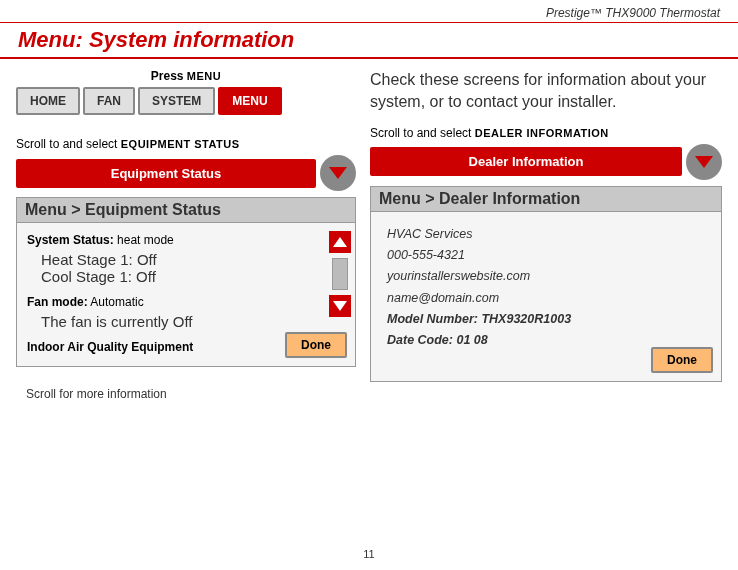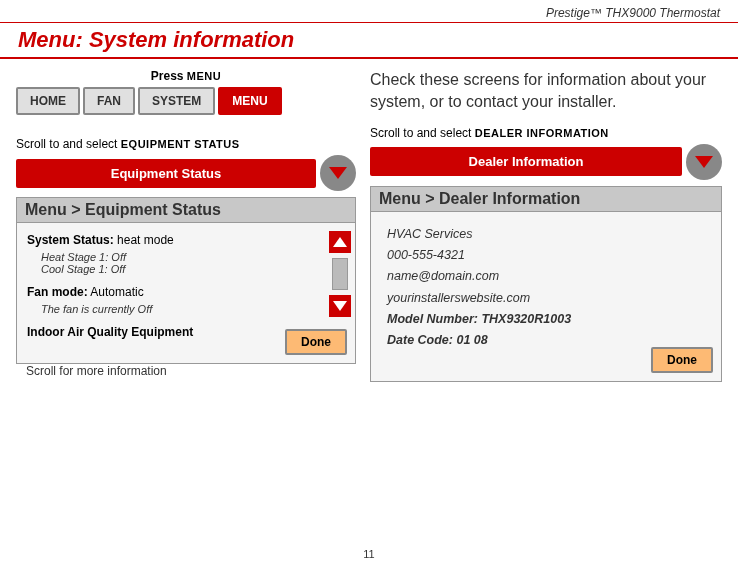--- a/index.html
+++ b/index.html
@@ -157,23 +157,22 @@
       font-size: 12px;
       line-height: 1.5;
     }
 
     .screen-body .status-line .label {
       font-weight: bold;
     }
 
     .screen-body .indent {
       padding-left: 14px;
-      font-size: 11px;
-      color: #333;
-      font-style: italic;
+      font-size: 15px;
+      color: #333;
     }
 
     .screen-body .section-gap {
       margin-top: 8px;
     }
 
     
     .screen-scroll {
       position: absolute;
       right: 4px;
@@ -342,21 +341,21 @@
           <div class="ss-handle"></div>
           <button class="ss-down">
             <div class="arr"></div>
           </button>
         </div>
 
         <button class="done-btn">Done</button>
       </div>
     </div>
 
-    <div class="scroll-info" style="margin-left: 10px; margin-top: 0;">Scroll for more information</div>
+    <div class="scroll-info" style="margin-left: 10px; margin-top: 20px;">Scroll for more information</div>
 
   </div>
 
   <div class="right-col">
 
     <div class="description">Check these screens for information about your system, or to contact your installer.</div>
 
     <div class="section-label">
       <span>Scroll to and select</span>
       <span class="keyword">DEALER INFORMATION</span>
@@ -367,22 +366,22 @@
       <button class="scroll-arrow-btn">
         <div class="arrow-down"></div>
       </button>
     </div>
 
     <div class="screen-box" style="position:relative;">
       <div class="screen-header">Menu &gt; Dealer Information</div>
       <div class="dealer-info">
         <div>HVAC Services</div>
         <div>000-555-4321</div>
+        <div>yourinstallerswebsite.com</div>
         <div>name@domain.com</div>
-        <div>yourinstallerswebsite.com</div>
         <div class="bold-line">Model Number: THX9320R1003</div>
         <div class="bold-line">Date Code: 01 08</div>
       </div>
       <button class="done-btn">Done</button>
     </div>
 
   </div>
 </div>
 
 <div class="page-number">11</div>

